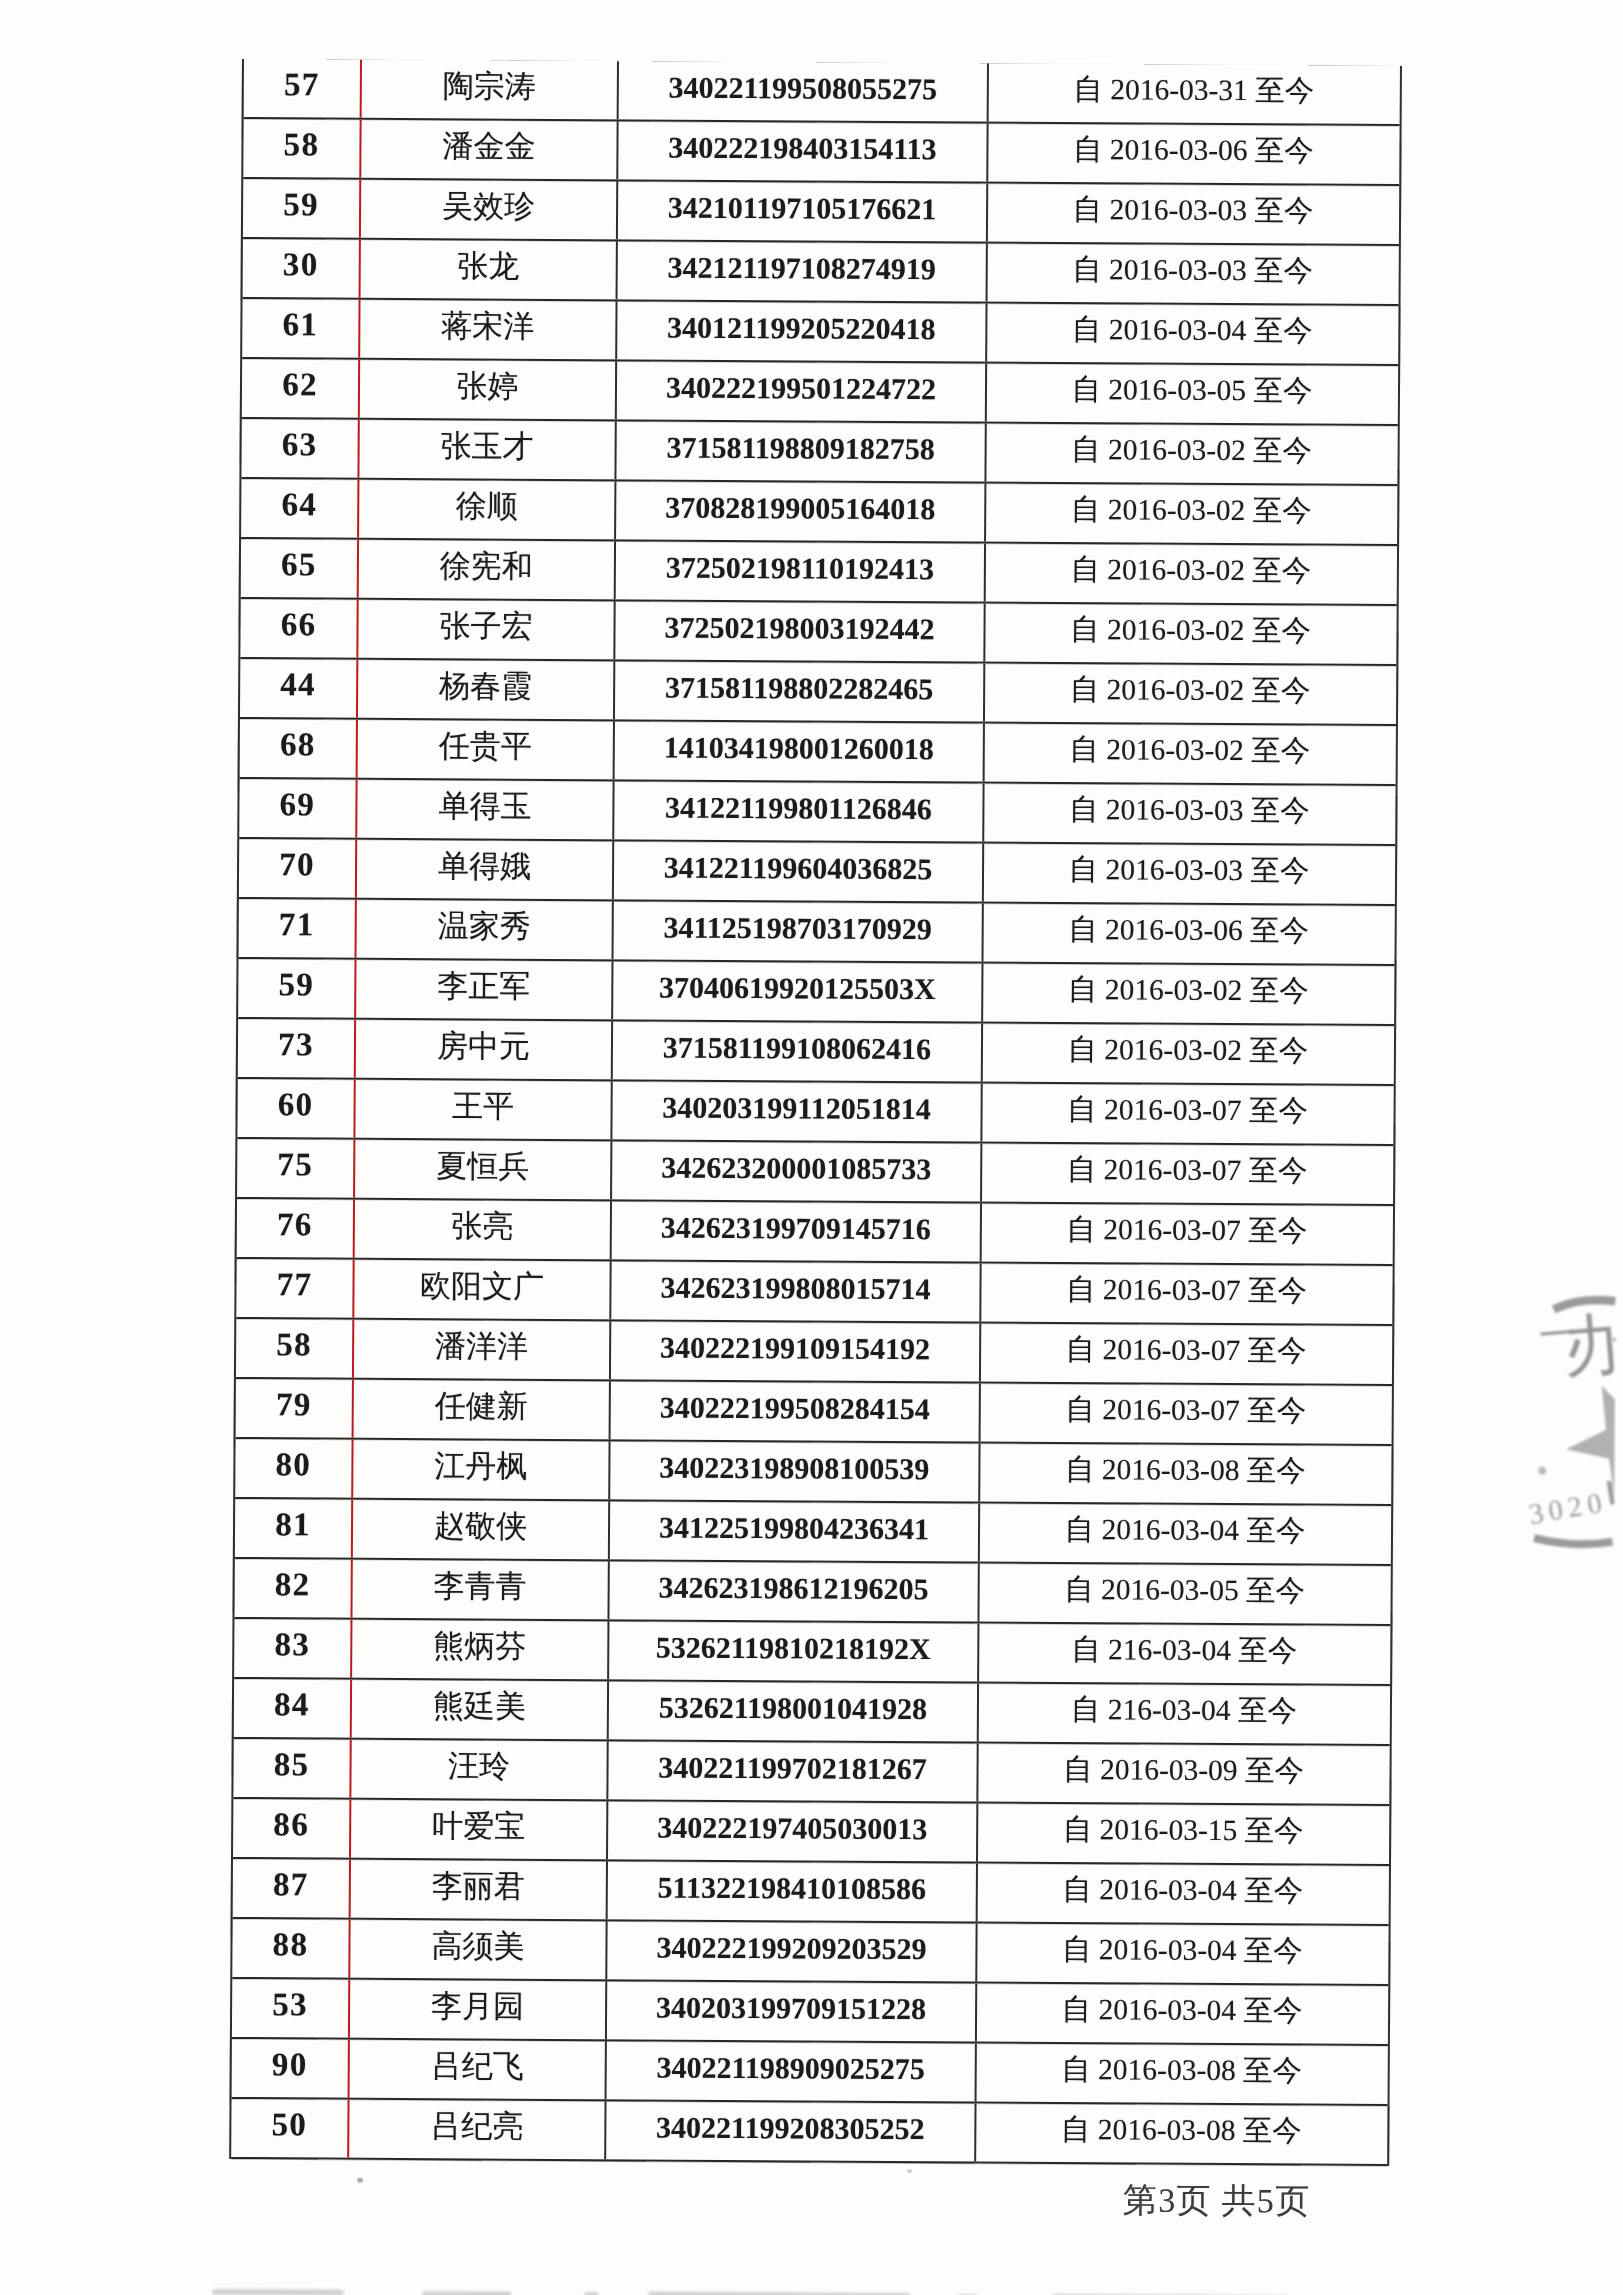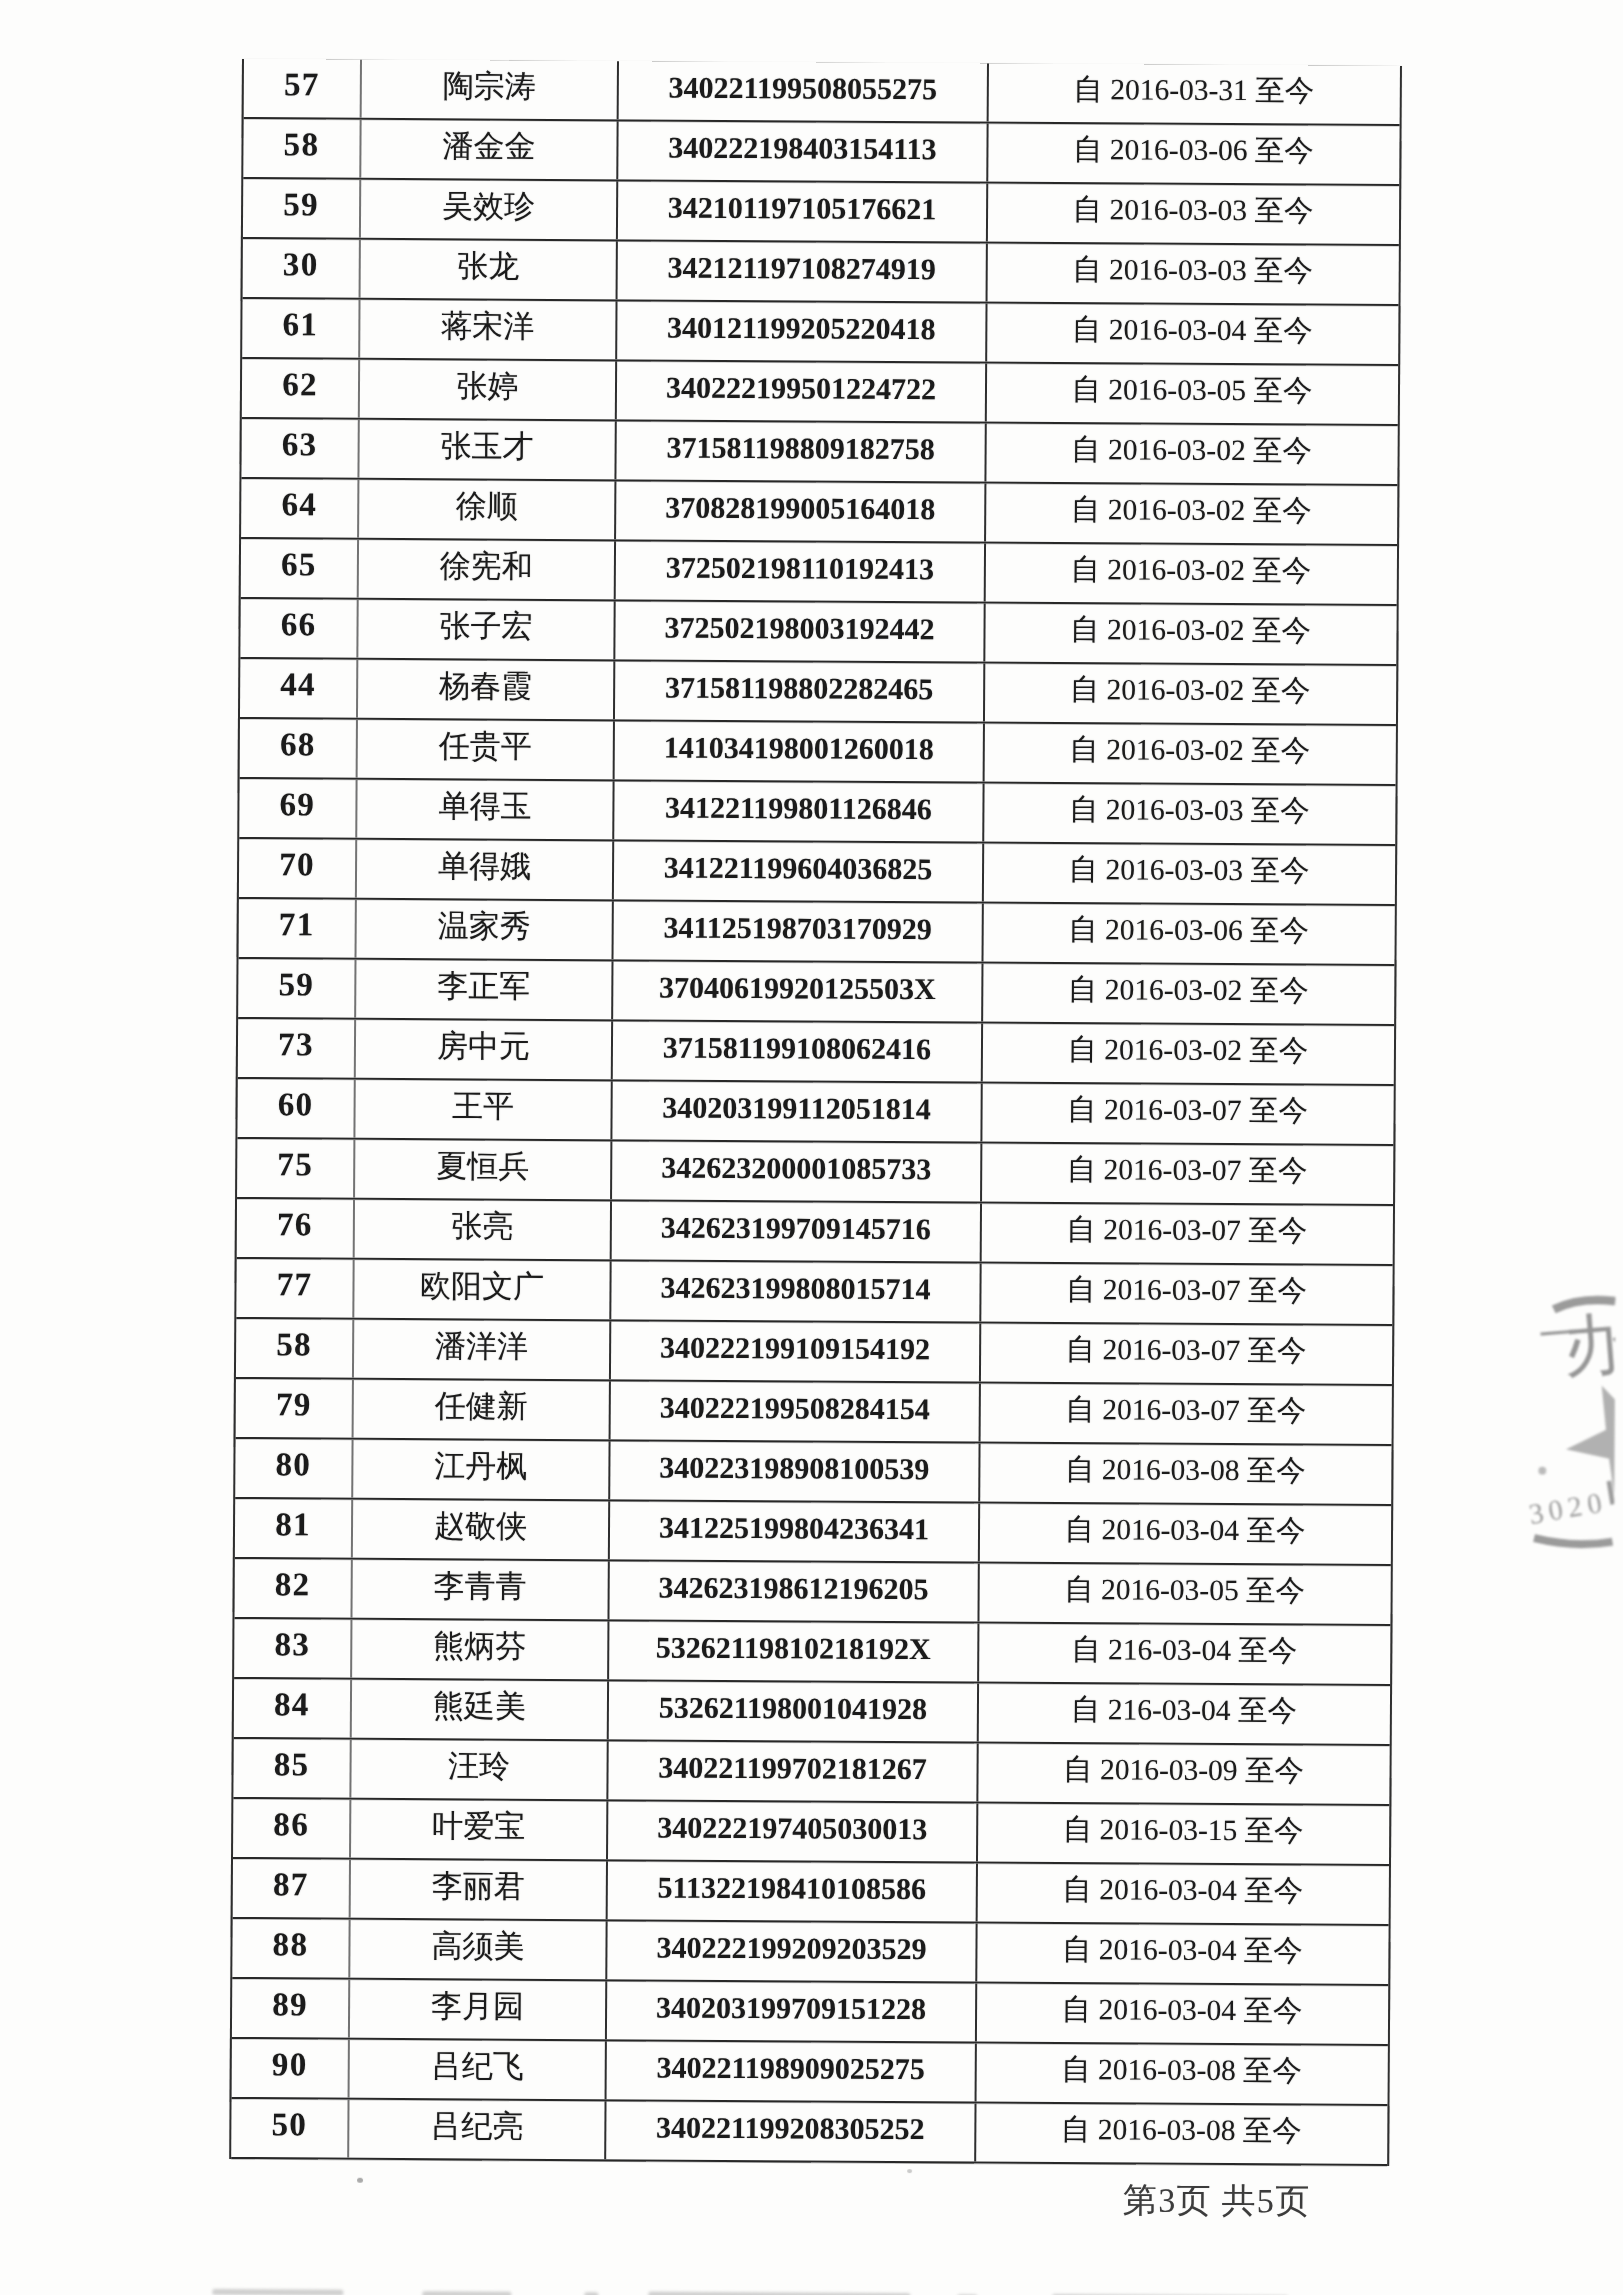--- a/index.html
+++ b/index.html
@@ -30,21 +30,21 @@
     box-shadow:0 0.7px 0 rgba(40,40,40,.25);
   }
   .cell{
     box-sizing:border-box;
     display:flex;align-items:center;justify-content:center;
     padding-bottom:6.5px;
     text-shadow:0 0 1.3px rgba(25,25,25,.35);
     white-space:nowrap;
     overflow:hidden;
   }
-  .c1{width:118px;border-right:2px solid #737373;font-size:33px;font-weight:700;letter-spacing:1.3px;}
+  .c1{width:118px;border-right:2px solid #b91c1c;font-size:33px;font-weight:700;letter-spacing:1.3px;}
   .c2{width:257px;border-right:2px solid #2e2e2e;font-size:31px;}
   .c3{width:370px;border-right:2px solid #2e2e2e;font-size:30px;font-weight:600;letter-spacing:0px;}
   .c4{width:410px;font-size:29.5px;}
   
   .footer{
     position:absolute;left:1136px;top:2172px;
     font-size:34px;letter-spacing:1.3px;color:#3c3c3c;
     text-shadow:0 0 0.7px rgba(60,60,60,.4);
   }
   
@@ -283,21 +283,21 @@
       </div>
 
       <div class="row">
         <div class="cell c1">88</div>
         <div class="cell c2">高须美</div>
         <div class="cell c3">340222199209203529</div>
         <div class="cell c4">自 2016-03-04 至今</div>
       </div>
 
       <div class="row">
-        <div class="cell c1">89</div>
+        <div class="cell c1">53</div>
         <div class="cell c2">李月园</div>
         <div class="cell c3">340203199709151228</div>
         <div class="cell c4">自 2016-03-04 至今</div>
       </div>
 
       <div class="row">
         <div class="cell c1">90</div>
         <div class="cell c2">吕纪飞</div>
         <div class="cell c3">340221198909025275</div>
         <div class="cell c4">自 2016-03-08 至今</div>

